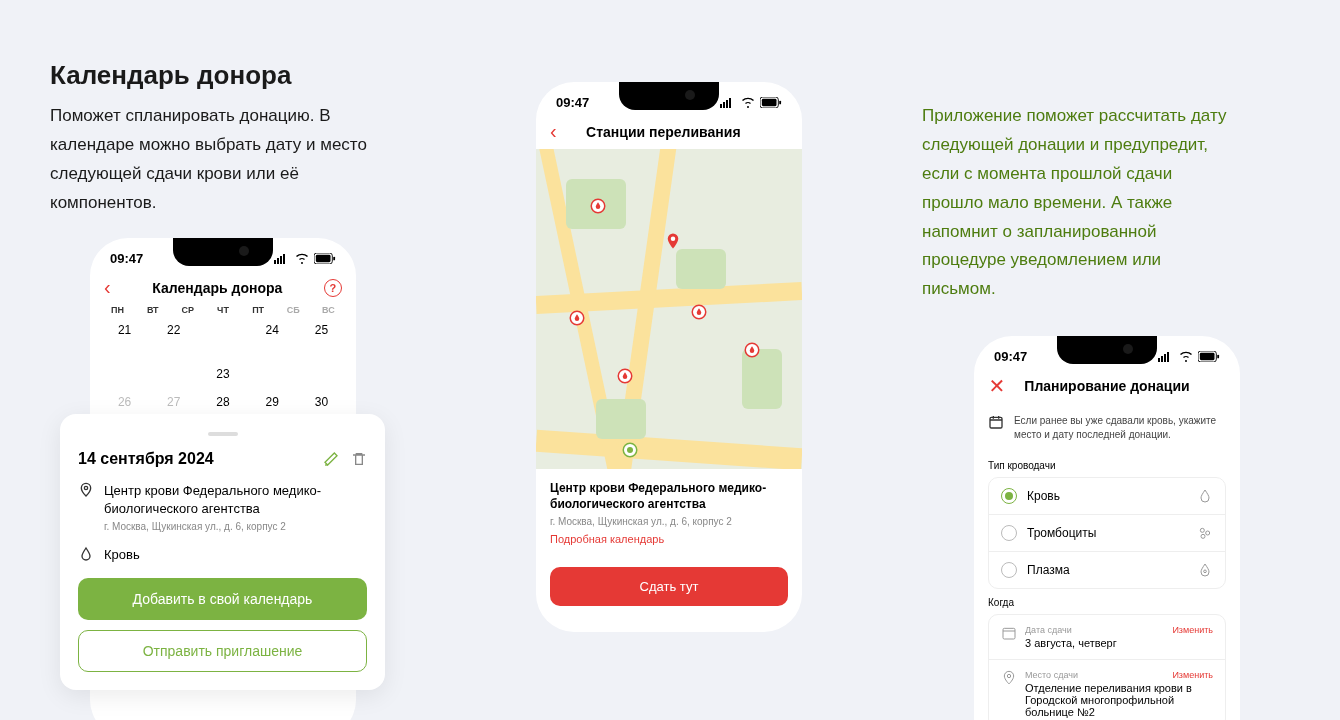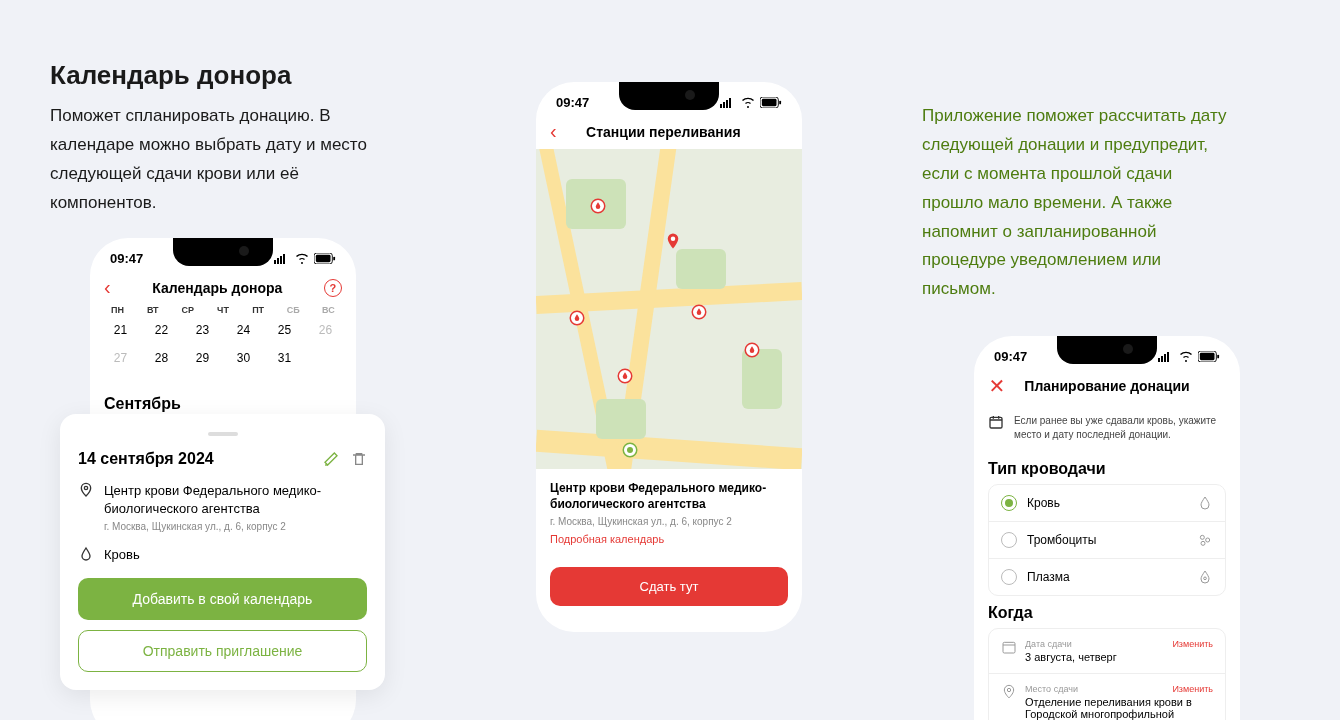--- a/index.html
+++ b/index.html
@@ -21,24 +21,24 @@
 .phone3 { left: 974px; top: 336px; width: 266px; height: 500px; }
 
 .nav-header { display:flex; align-items:center; justify-content:space-between; padding:6px 14px; }
 .nav-title { font-size:14px; font-weight:600; }
 .back-chev { color:#e53935; font-size:20px; font-weight:300; }
 .help-icon { width:18px; height:18px; border:1.5px solid #e53935; border-radius:50%; display:flex; align-items:center; justify-content:center; color:#e53935; font-size:11px; font-weight:600; }
 .close-x { color:#e53935; font-size:20px; font-weight:400; width:18px; text-align:center; }
 
 .weekdays { display:grid; grid-template-columns:repeat(7,1fr); padding:0 10px; font-size:9px; color:#333; font-weight:600; text-align:center; }
 .weekdays span:nth-child(6), .weekdays span:nth-child(7){ color:#aaa; }
-.cal-grid { display:grid; grid-template-columns:repeat(6,1fr); padding:4px 10px; gap:6px 0; text-align:center; font-size:12px; }
+.cal-grid { display:grid; grid-template-columns:repeat(5,1fr); padding:4px 10px; gap:6px 0; text-align:center; font-size:12px; }
 .cal-day { padding:4px 0; }
 .cal-day.wk { color:#bbb; }
-.cal-day.today { position:relative; }
+.cal-day.today { position:relative;margin-top:44px; }
 .cal-day.today::before { content:''; position:absolute; left:50%; top:50%; transform:translate(-50%,-50%); width:22px; height:22px; background:#eee; border-radius:50%; z-index:-1; }
 .month-label { padding:8px 14px; font-size:16px; font-weight:600; }
 
 .event-card { position:absolute; left:60px; top:414px; width:325px; background:#fff; border-radius:16px; padding:18px; box-shadow:0 6px 24px rgba(0,0,0,0.08); }
 .card-handle { width:30px; height:4px; background:#ddd; border-radius:2px; margin:0 auto 14px; }
 .card-head { display:flex; align-items:center; justify-content:space-between; margin-bottom:14px; }
 .card-date { font-size:16px; font-weight:700; }
 .card-actions { display:flex; gap:12px; }
 .card-loc { display:flex; gap:10px; margin-bottom:12px; }
 .card-loc-text { font-size:13px; line-height:1.4; }
@@ -52,21 +52,21 @@
 .map-pin { position:absolute; width:18px; height:18px; }
 .map-pin svg { width:100%; height:100%; }
 .station-info { padding:12px 14px; }
 .station-name { font-size:12px; font-weight:600; line-height:1.3; }
 .station-addr { font-size:10px; color:#888; margin-top:4px; }
 .station-link { font-size:11px; color:#e53935; margin-top:6px; }
 .btn-red { background:#e53935; color:#fff; border:none; border-radius:10px; padding:12px; font-size:13px; font-weight:500; width:calc(100% - 28px); margin:10px 14px; }
 
 .info-banner { display:flex; gap:10px; padding:10px 14px; align-items:flex-start; }
 .info-text { font-size:10px; line-height:1.4; color:#444; }
-.section-label { font-size:16px; font-weight:700; padding:8px 14px 6px; }
+.section-label { font-size:10px; font-weight:400; padding:8px 14px 6px; }
 .radio-group { margin:0 14px; border:1px solid #eee; border-radius:10px; }
 .radio-item { display:flex; align-items:center; justify-content:space-between; padding:10px 12px; border-bottom:1px solid #eee; font-size:12px; }
 .radio-item:last-child { border-bottom:none; }
 .radio-left { display:flex; align-items:center; gap:10px; }
 .radio-circle { width:16px; height:16px; border:1.5px solid #bbb; border-radius:50%; }
 .radio-circle.sel { border-color:#7cb342; position:relative; }
 .radio-circle.sel::after { content:''; position:absolute; left:50%; top:50%; transform:translate(-50%,-50%); width:8px; height:8px; background:#7cb342; border-radius:50%; }
 .when-group { margin:0 14px; border:1px solid #eee; border-radius:10px; }
 .when-item { padding:10px 12px; border-bottom:1px solid #eee; display:flex; gap:8px; }
 .when-item:last-child { border-bottom:none; }

